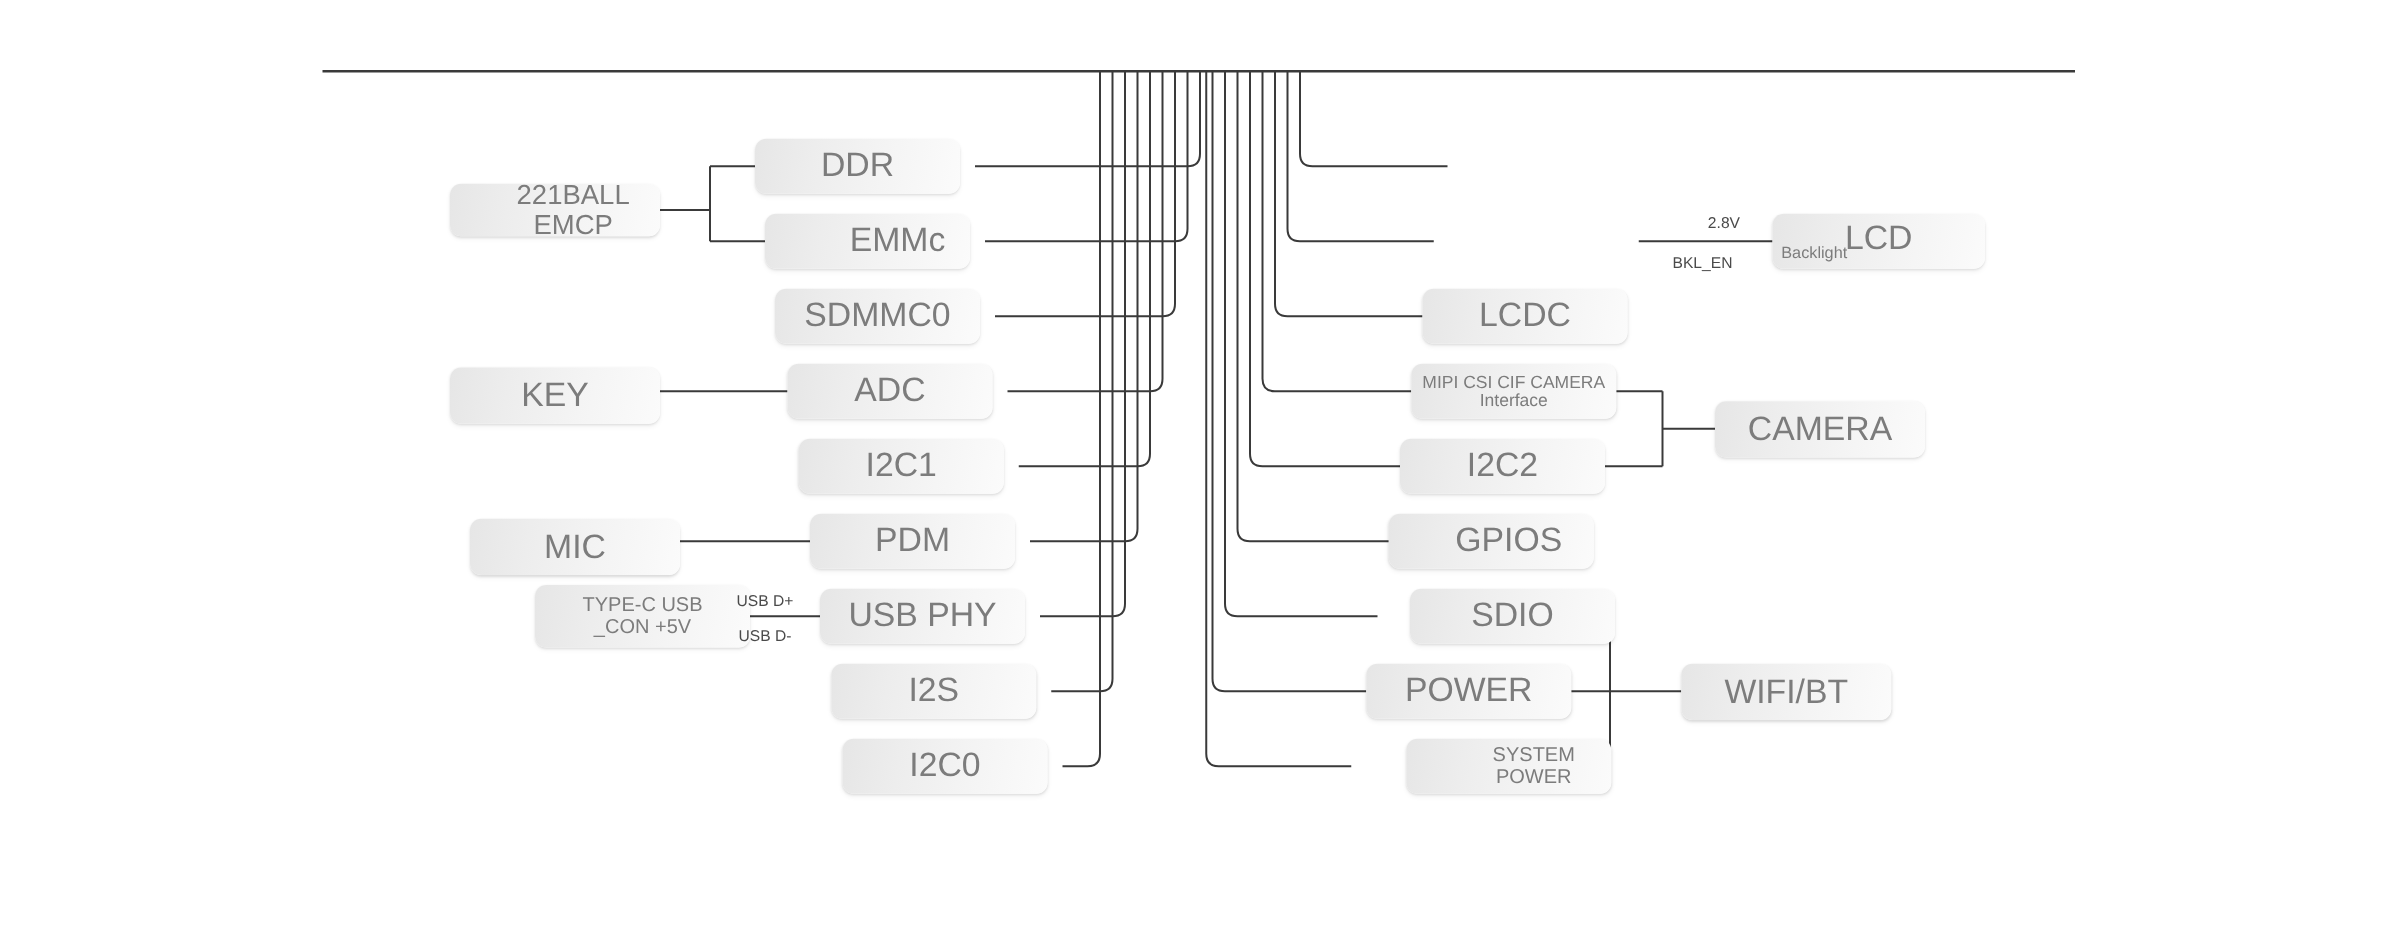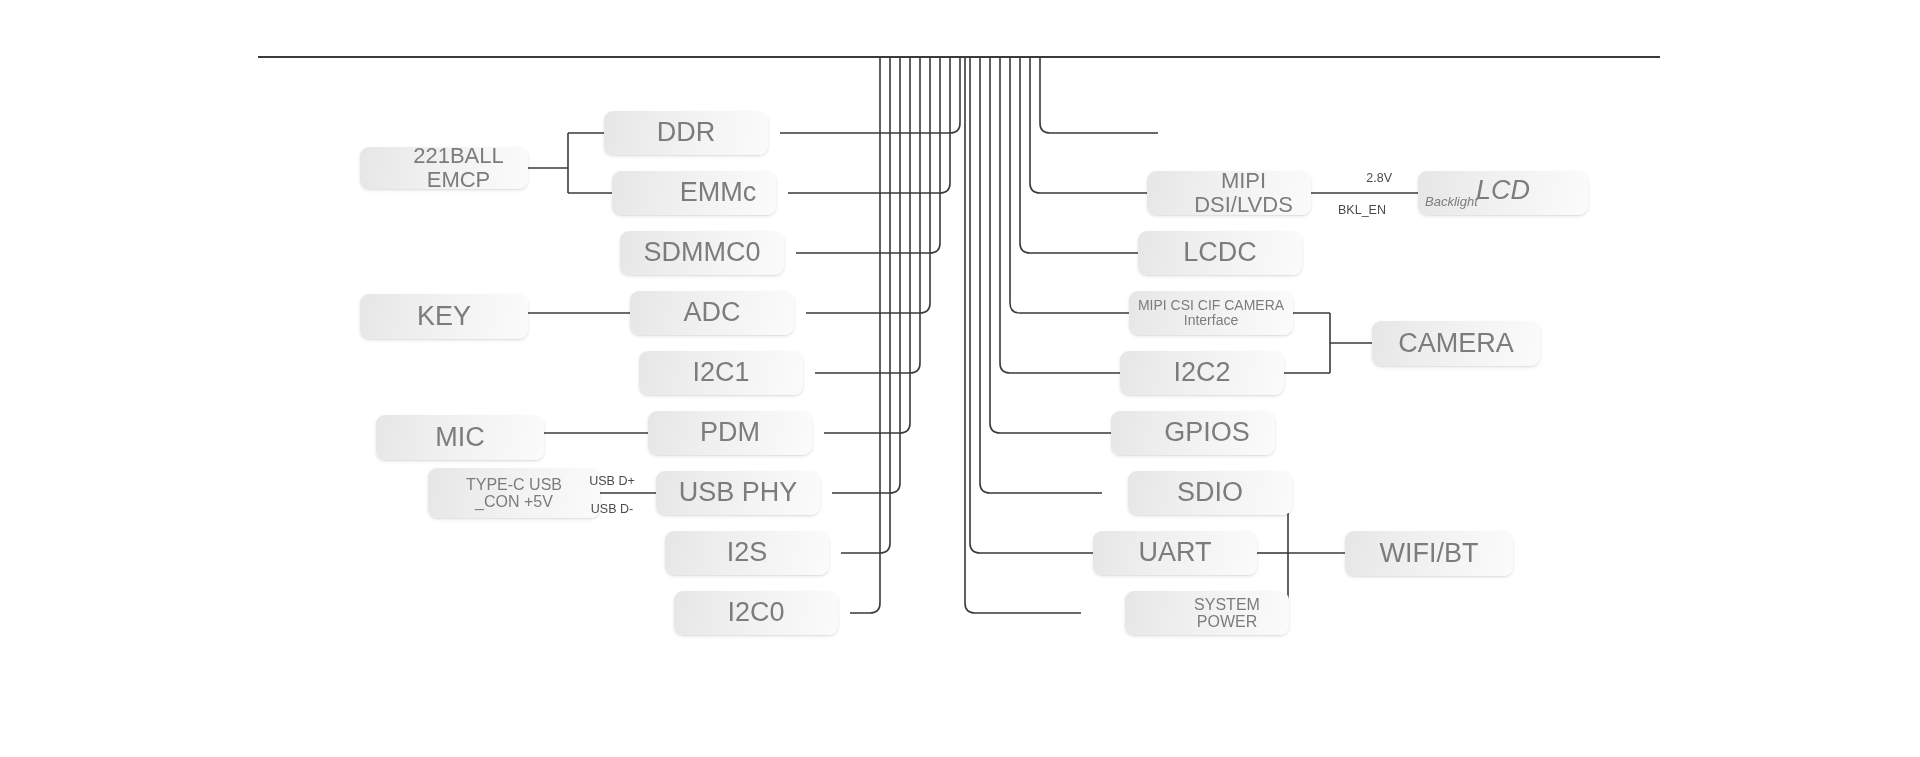--- a/index.html
+++ b/index.html
@@ -48,21 +48,20 @@
   .block.sz-xs   { font-size: 14px; font-weight: 400; }
 
   .lcd-block {
     position: absolute;
     box-sizing: border-box;
     border-radius: 9px;
     background: linear-gradient(100deg, #e6e6e6 0%, #ededed 28%, #f4f4f4 62%, #fbfbfb 100%);
     box-shadow: 0 1px 2px rgba(0,0,0,0.10), 0 2px 4px rgba(0,0,0,0.05);
     color: #7c7c7c;
     user-select: none;
-    font-style: italic;
   }
   .lcd-main {
     position: absolute;
     left: 0; right: 0;
     top: 4px;
     text-align: center;
     font-size: 27px;
     color: #7c7c7c;
   }
   .lcd-sub {
@@ -160,34 +159,33 @@
 
   <div class="block sz-lg" style="left:648px;top:411px;width:164px;height:44px;">PDM</div>
 
   <div class="block sz-lg" style="left:656px;top:471px;width:164px;height:44px;">USB PHY</div>
 
   <div class="block sz-lg" style="left:665px;top:531px;width:164px;height:44px;">I2S</div>
 
   <div class="block sz-lg" style="left:674px;top:591px;width:164px;height:44px;">I2C0</div>
 
 
-  <div class="block sz-md" style="left:1147px;top:171px;width:164px;height:44px;">MIPI DSI/LVDS</div>
 
   <div class="block sz-lg" style="left:1138px;top:231px;width:164px;height:44px;">LCDC</div>
 
   <div class="block sz-xs" style="left:1129px;top:291px;width:164px;height:44px;">MIPI CSI CIF CAMERA
 Interface</div>
 
   <div class="block sz-lg" style="left:1120px;top:351px;width:164px;height:44px;">I2C2</div>
 
   <div class="block sz-lg" style="left:1111px;top:411px;width:164px;height:44px;padding-left:28px;">GPIOS</div>
 
   <div class="block sz-lg" style="left:1128px;top:471px;width:164px;height:44px;">SDIO</div>
 
-  <div class="block sz-lg" style="left:1093px;top:531px;width:164px;height:44px;">UART</div>
+  <div class="block sz-lg" style="left:1093px;top:531px;width:164px;height:44px;">POWER</div>
 
   <div class="block sz-sm" style="left:1081px;top:591px;width:164px;height:44px;padding-left:40px;">SYSTEM POWER</div>
 
   <div class="lcd-block" style="left:1418px;top:171px;width:170px;height:44px;">
     <span class="lcd-main">LCD</span>
     <span class="lcd-sub">Backlight</span>
   </div>
 
   <div class="block sz-lg" style="left:1372px;top:321px;width:168px;height:45px;">CAMERA</div>
 

